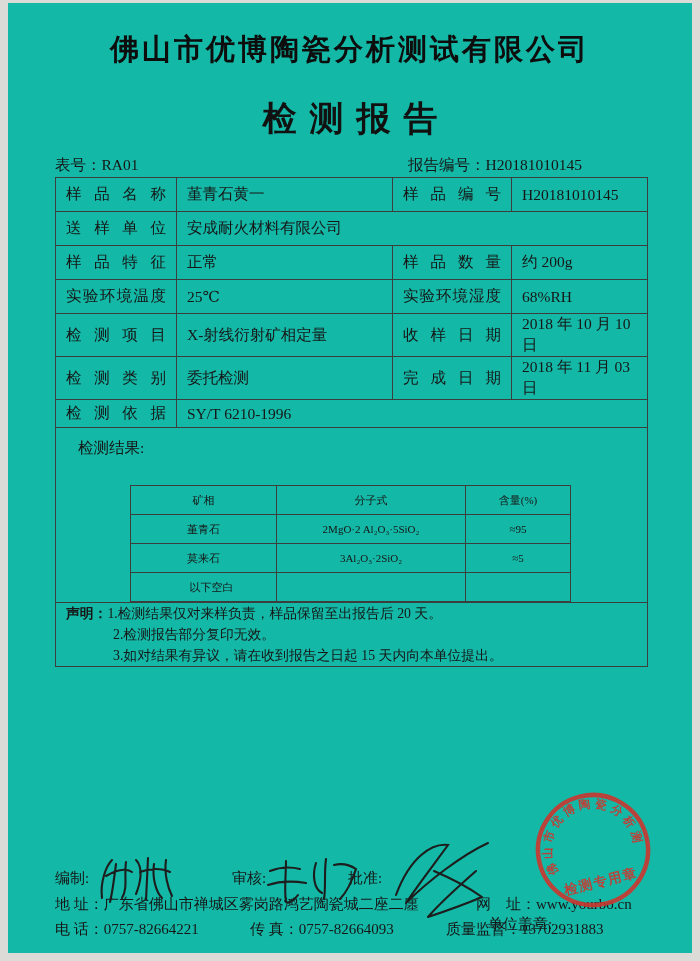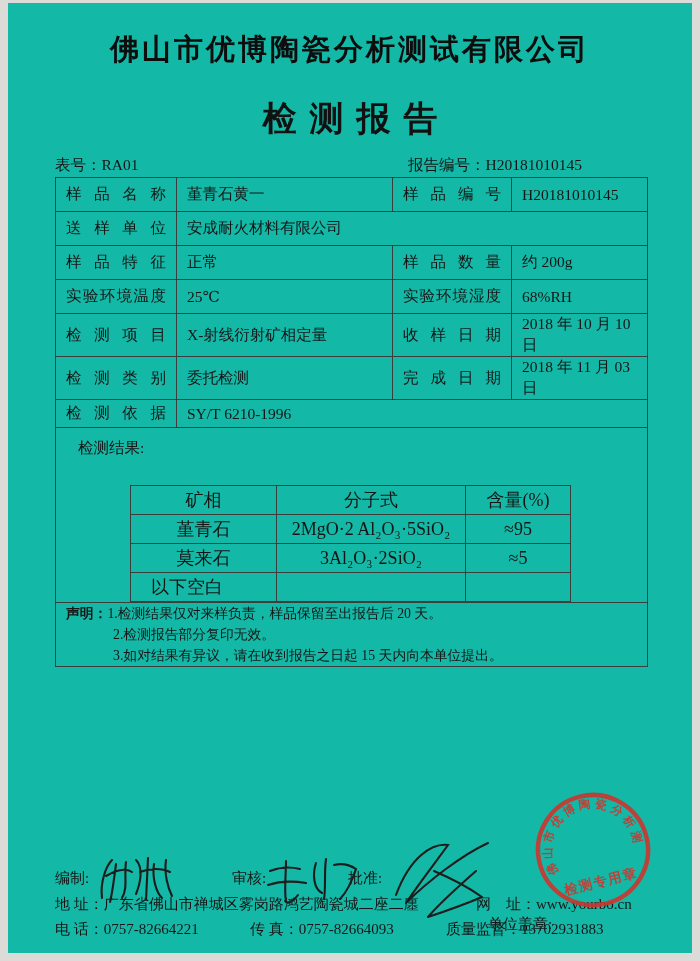--- a/index.html
+++ b/index.html
@@ -38,24 +38,24 @@
   }
   table.main td { border:1.5px solid #3d3d3d; padding:0 10px; height:34px; }
   td.lbl { text-align:justify; text-align-last:justify; }
   td.val { text-align:left; }
   tr.short td { height:28px; }
 
   td.result-cell { vertical-align:top; height:388px; padding:0; }
   .result-label { padding:10px 12px 0 12px; }
   table.inner {
     border-collapse:collapse; table-layout:fixed;
-    margin:26px 0 0 64px; width:440px; font-size:18px;
+    margin:26px 0 0 64px; width:440px; font-size:11px;
   }
   table.inner td { border:1.2px solid #3d3d3d; height:29px; text-align:center; padding:0 4px; }
-  table.inner tr.blank td.first { text-align:left; padding-left:20px; }
+  table.inner tr.blank td.first { text-align:center; padding-left:20px; }
 
   td.statement-cell { vertical-align:top; height:66px; padding:7px 12px; font-size:13.8px; }
   .stmt-line { line-height:21px; white-space:nowrap; }
   .stmt-label { font-weight:700; }
   .stmt-indent { margin-left:47px; }
 
   .foot { position:absolute; font-size:15px; white-space:nowrap; z-index:1; }
   .f-prepared { left:47px;  top:866px;text-align:center; }
   .f-reviewed { left:224px; top:866px; }
   .f-approved { left:340px; top:866px; }

